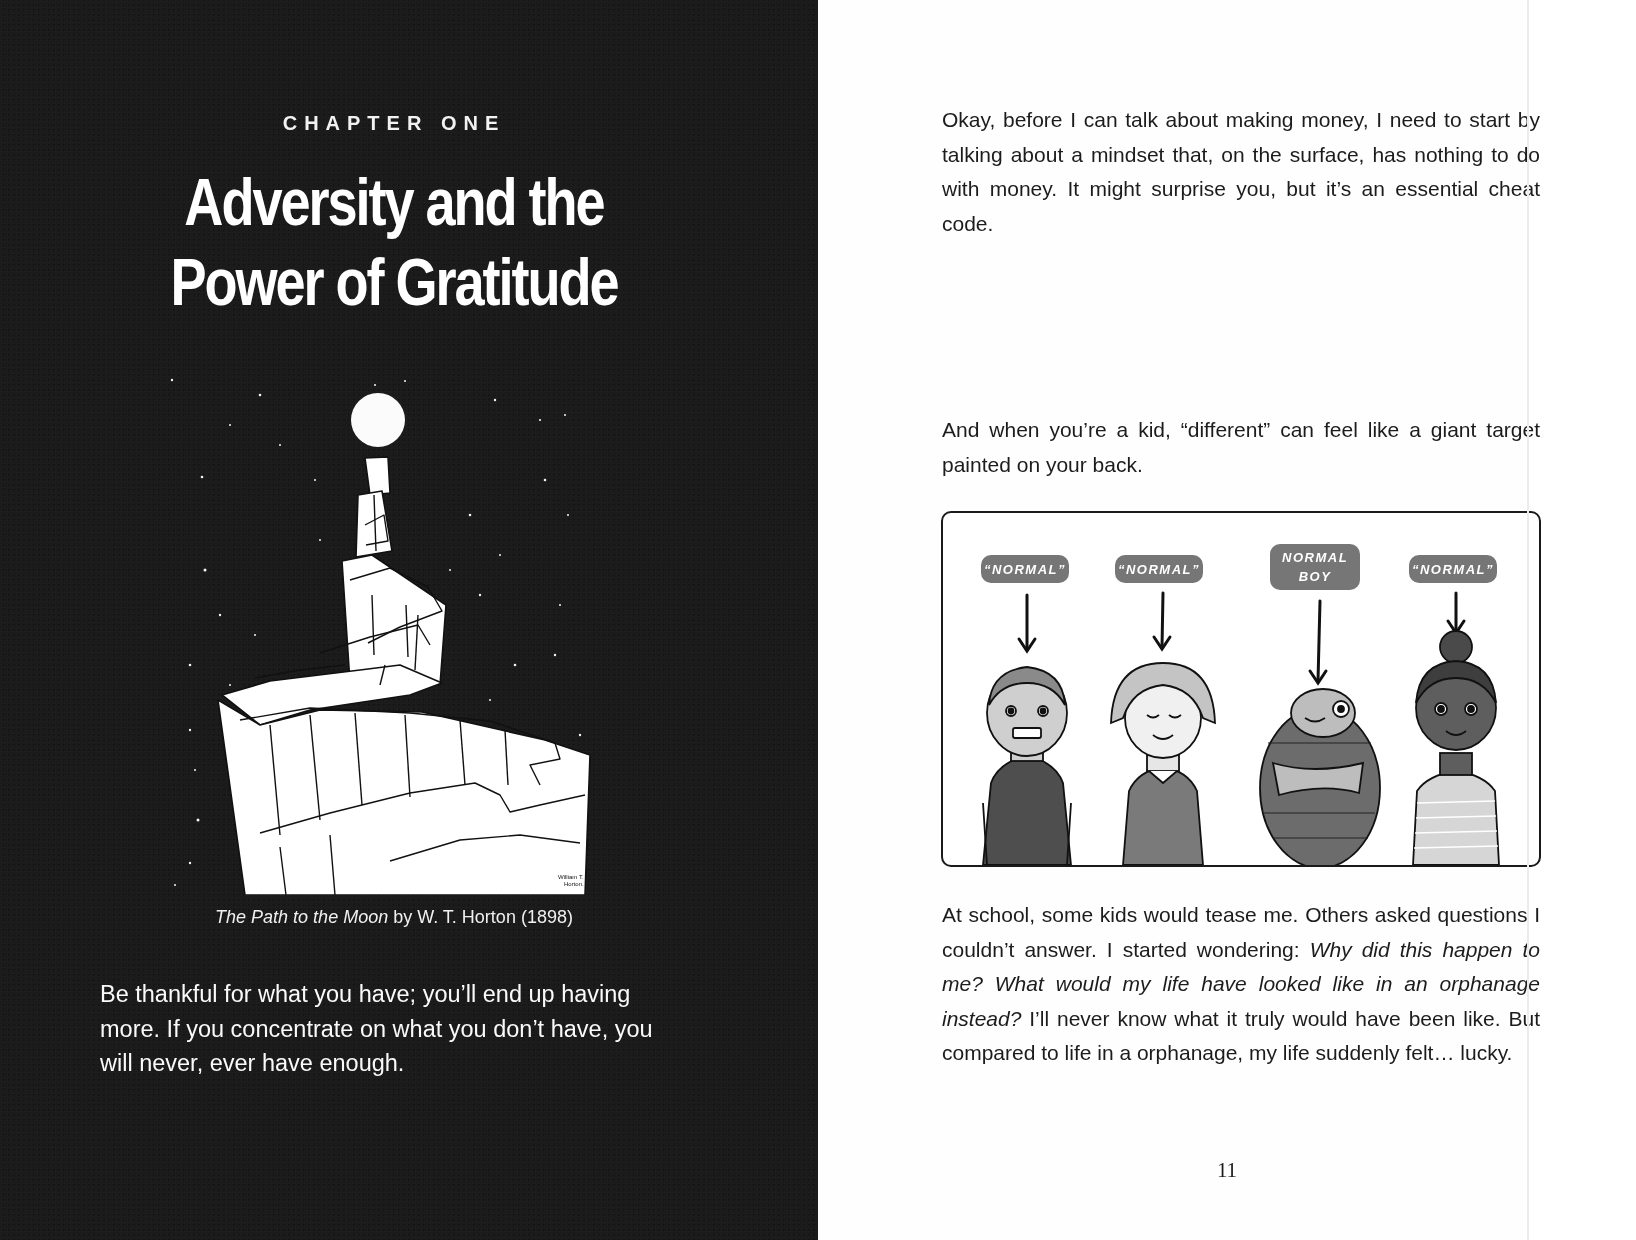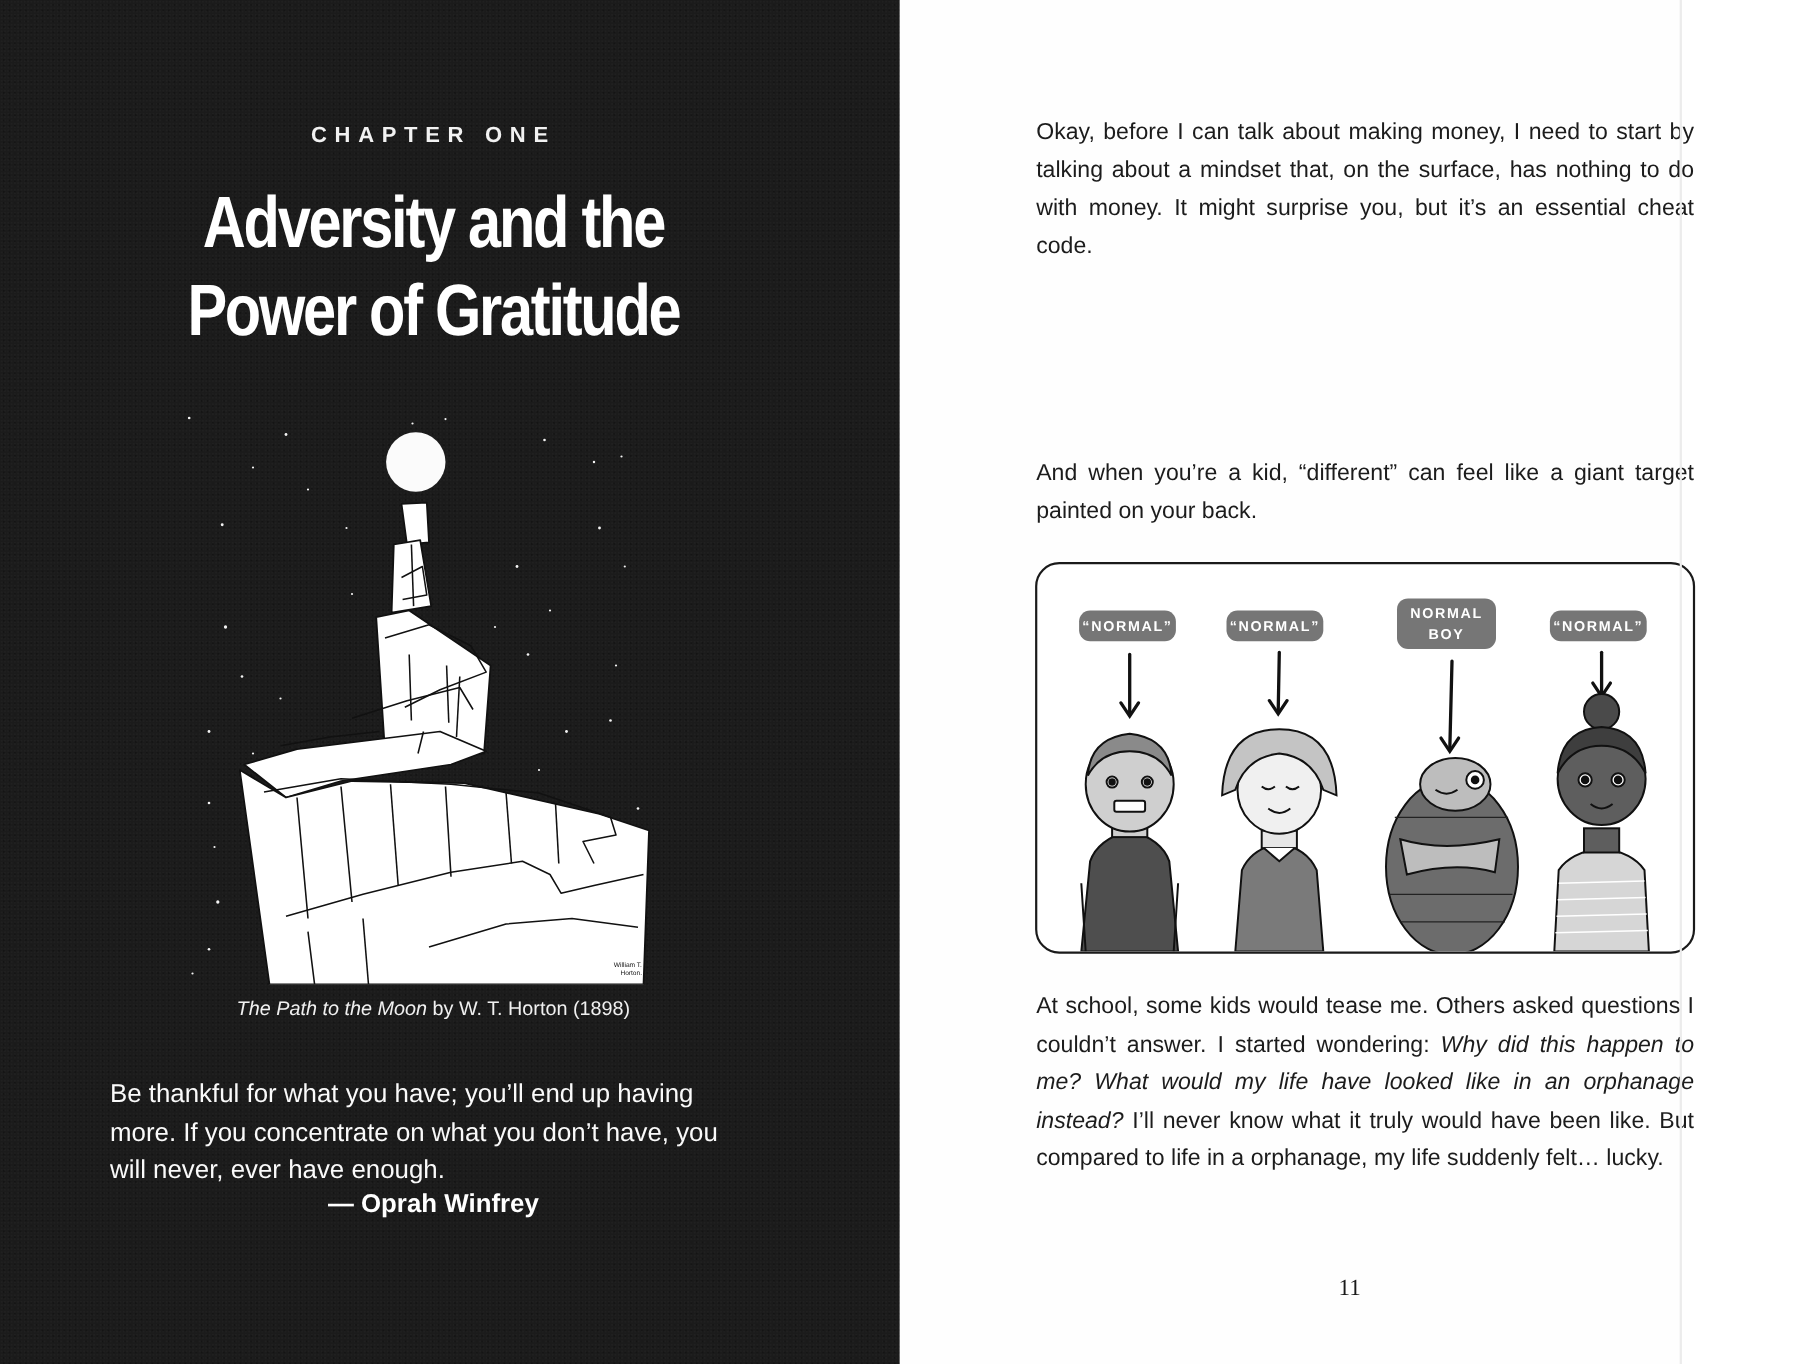--- a/index.html
+++ b/index.html
@@ -64,22 +64,23 @@
     text-align: justify;
   }
   .body-text p { margin: 0; }
   .body-text em { font-style: italic; }
   .p1 { top: 103px; }
   .p2 { top: 258px; }
   .p3 { top: 413px; }
   .p4 { top: 898px; }
   .panel {
     position: absolute; left: 123px; top: 511px; width: 596px; height: 352px;
-    border: 2.5px solid #1a1a1a; border-radius: 22px; background: #fff;
+    border: 2.5px solid #1a1a1a; border-radius: 10px; background: #fff;
     overflow: hidden;
+    font-style: italic;
   }
   .tag {
     position: absolute; background: #767676; color: #fff;
     font-size: 13px; font-weight: bold; letter-spacing: 1.5px;
     border-radius: 10px; text-align: center;
     display: flex; align-items: center; justify-content: center;
     line-height: 19px;
   }
   .page-number {
     position: absolute; left: 0; width: 818px; top: 1158px;
@@ -167,21 +168,20 @@
         <line x1="246" y1="240" x2="248" y2="292"></line>
       <line x1="214" y1="130" x2="216" y2="186"></line>
     </g>
     <text x="398" y="514" fill="#111" font-size="6" font-family="Liberation Sans, sans-serif">William T.</text>
     <text x="404" y="521" fill="#111" font-size="6" font-family="Liberation Sans, sans-serif">Horton.</text>
   </svg>
 
   <div class="caption"><i>The Path to the Moon</i><span> by W. T. Horton (1898)</span></div>
 
   <div class="quote">Be thankful for what you have; you’ll end up having more. If you concentrate on what you don’t have, you will never, ever have enough.</div>
-  <div class="quote-author">— Oprah Winfrey</div>
 </div>
 
 <div class="page-right">
 
   <div class="body-text p1">
     <p><span>Okay, before I can talk about making money, I need to start by talking about a mindset that, on the surface, has nothing to do with money. It might surprise you, but it’s an essential cheat code.</span></p>
   </div>
 
 
   <div class="body-text p3">

